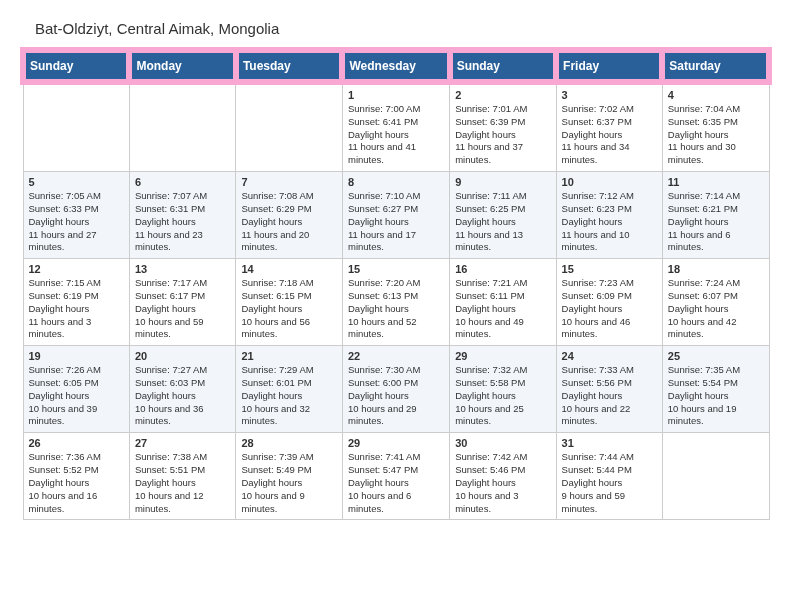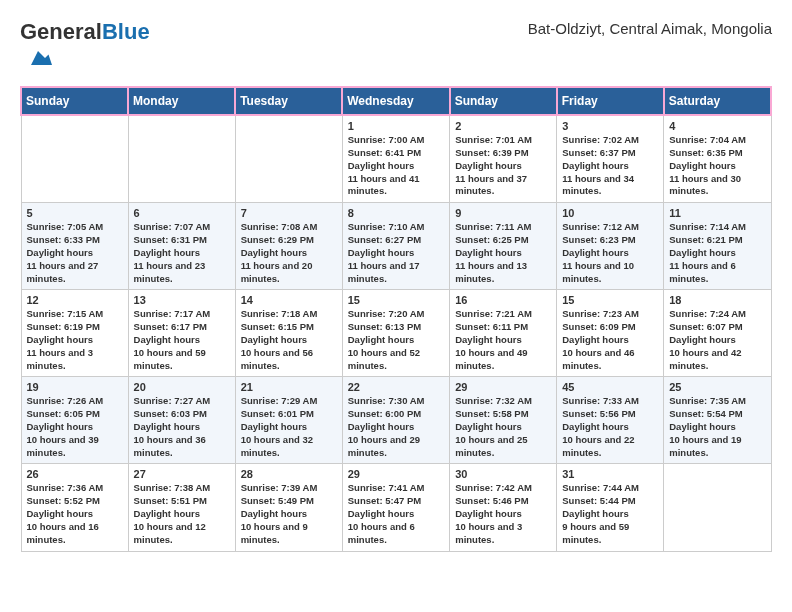--- a/index.html
+++ b/index.html
@@ -51,21 +51,21 @@
       border-collapse: collapse;
       border: 1px solid #ccc;
     }
     thead tr th {
       background-color: #2a6099;
       color: white;
       font-size: 12px;
       font-weight: bold;
       padding: 6px 4px;
       text-align: left;
-      border: 2px solid #f9a8d4;
+      border: 6px solid #f9a8d4;
     }
     tbody tr td {
       border: 1px solid #ccc;
       vertical-align: top;
       padding: 4px 5px;
       font-size: 10px;
       color: #333;
       width: 108px;
       min-height: 80px;
       height: 80px;
@@ -81,37 +81,26 @@
     }
     tbody tr:nth-child(odd) td {
       background-color: #fff;
     }
     tbody tr:nth-child(even) td {
       background-color: #f2f6fb;
     }
     .cell-content {
       font-size: 9.5px;
       line-height: 1.35;
-      font-weight: bold;
     }
   </style>
 </head>
 <body>
 
 <div class="header-area">
-  <div class="logo">
-    <div>
-      <div class="logo-text">
-        <span class="logo-general">General</span><span class="logo-blue">Blue</span>
-      </div>
-      <svg class="logo-icon" viewBox="0 0 40 30">
-        <polygon points="10,25 20,5 30,15 35,10 40,25" fill="#1a6faf"></polygon>
-      </svg>
-    </div>
-  </div>
   <div class="title-area">
     <div class="location-title">Bat-Oldziyt, Central Aimak, Mongolia</div>
   </div>
 </div>
 
 <table>
   <thead>
     <tr id="weekday-header">
     <th>Sunday</th>
         <th>Monday</th>
@@ -219,21 +208,21 @@
         </td>
         <td>
           <span class="day-number">22</span>
           <div class="cell-content">Sunrise: 7:30 AM<br>Sunset: 6:00 PM<br>Daylight hours<br>10 hours and 29 minutes.</div>
         </td>
         <td>
           <span class="day-number">29</span>
           <div class="cell-content">Sunrise: 7:32 AM<br>Sunset: 5:58 PM<br>Daylight hours<br>10 hours and 25 minutes.</div>
         </td>
         <td>
-          <span class="day-number">45</span>
+          <span class="day-number">24</span>
           <div class="cell-content">Sunrise: 7:33 AM<br>Sunset: 5:56 PM<br>Daylight hours<br>10 hours and 22 minutes.</div>
         </td>
         <td>
           <span class="day-number">25</span>
           <div class="cell-content">Sunrise: 7:35 AM<br>Sunset: 5:54 PM<br>Daylight hours<br>10 hours and 19 minutes.</div>
         </td>
       </tr>
       <tr>
         <td>
           <span class="day-number">26</span>

